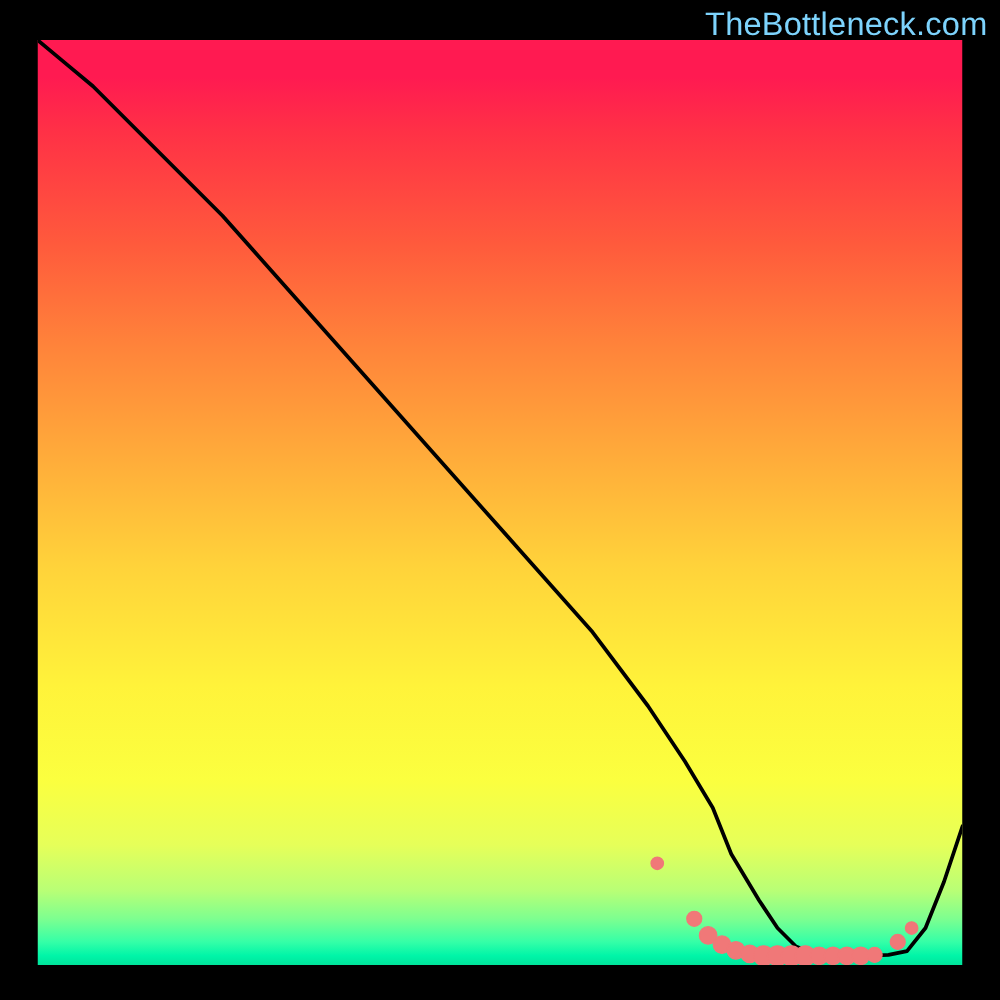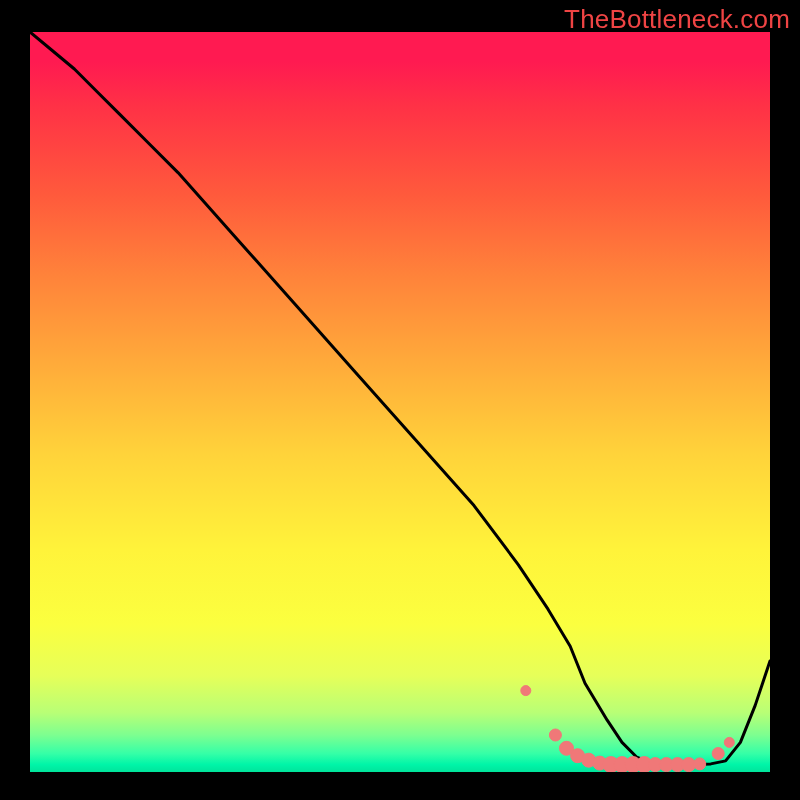--- a/index.html
+++ b/index.html
@@ -14,21 +14,21 @@
   .frame {
     position: relative;
     width: 800px;
     height: 800px;
     background: #000;
   }
   .watermark {
     position: absolute;
     top: 4px;
     right: 10px;
-    color: #ef4444;
+    color: #7dd3fc;
     font-size: 26px;
     font-weight: 500;
     letter-spacing: 0.2px;
     user-select: none;
   }
   .plot {
     position: absolute;
     left: 30px;
     top: 32px;
     width: 740px;

